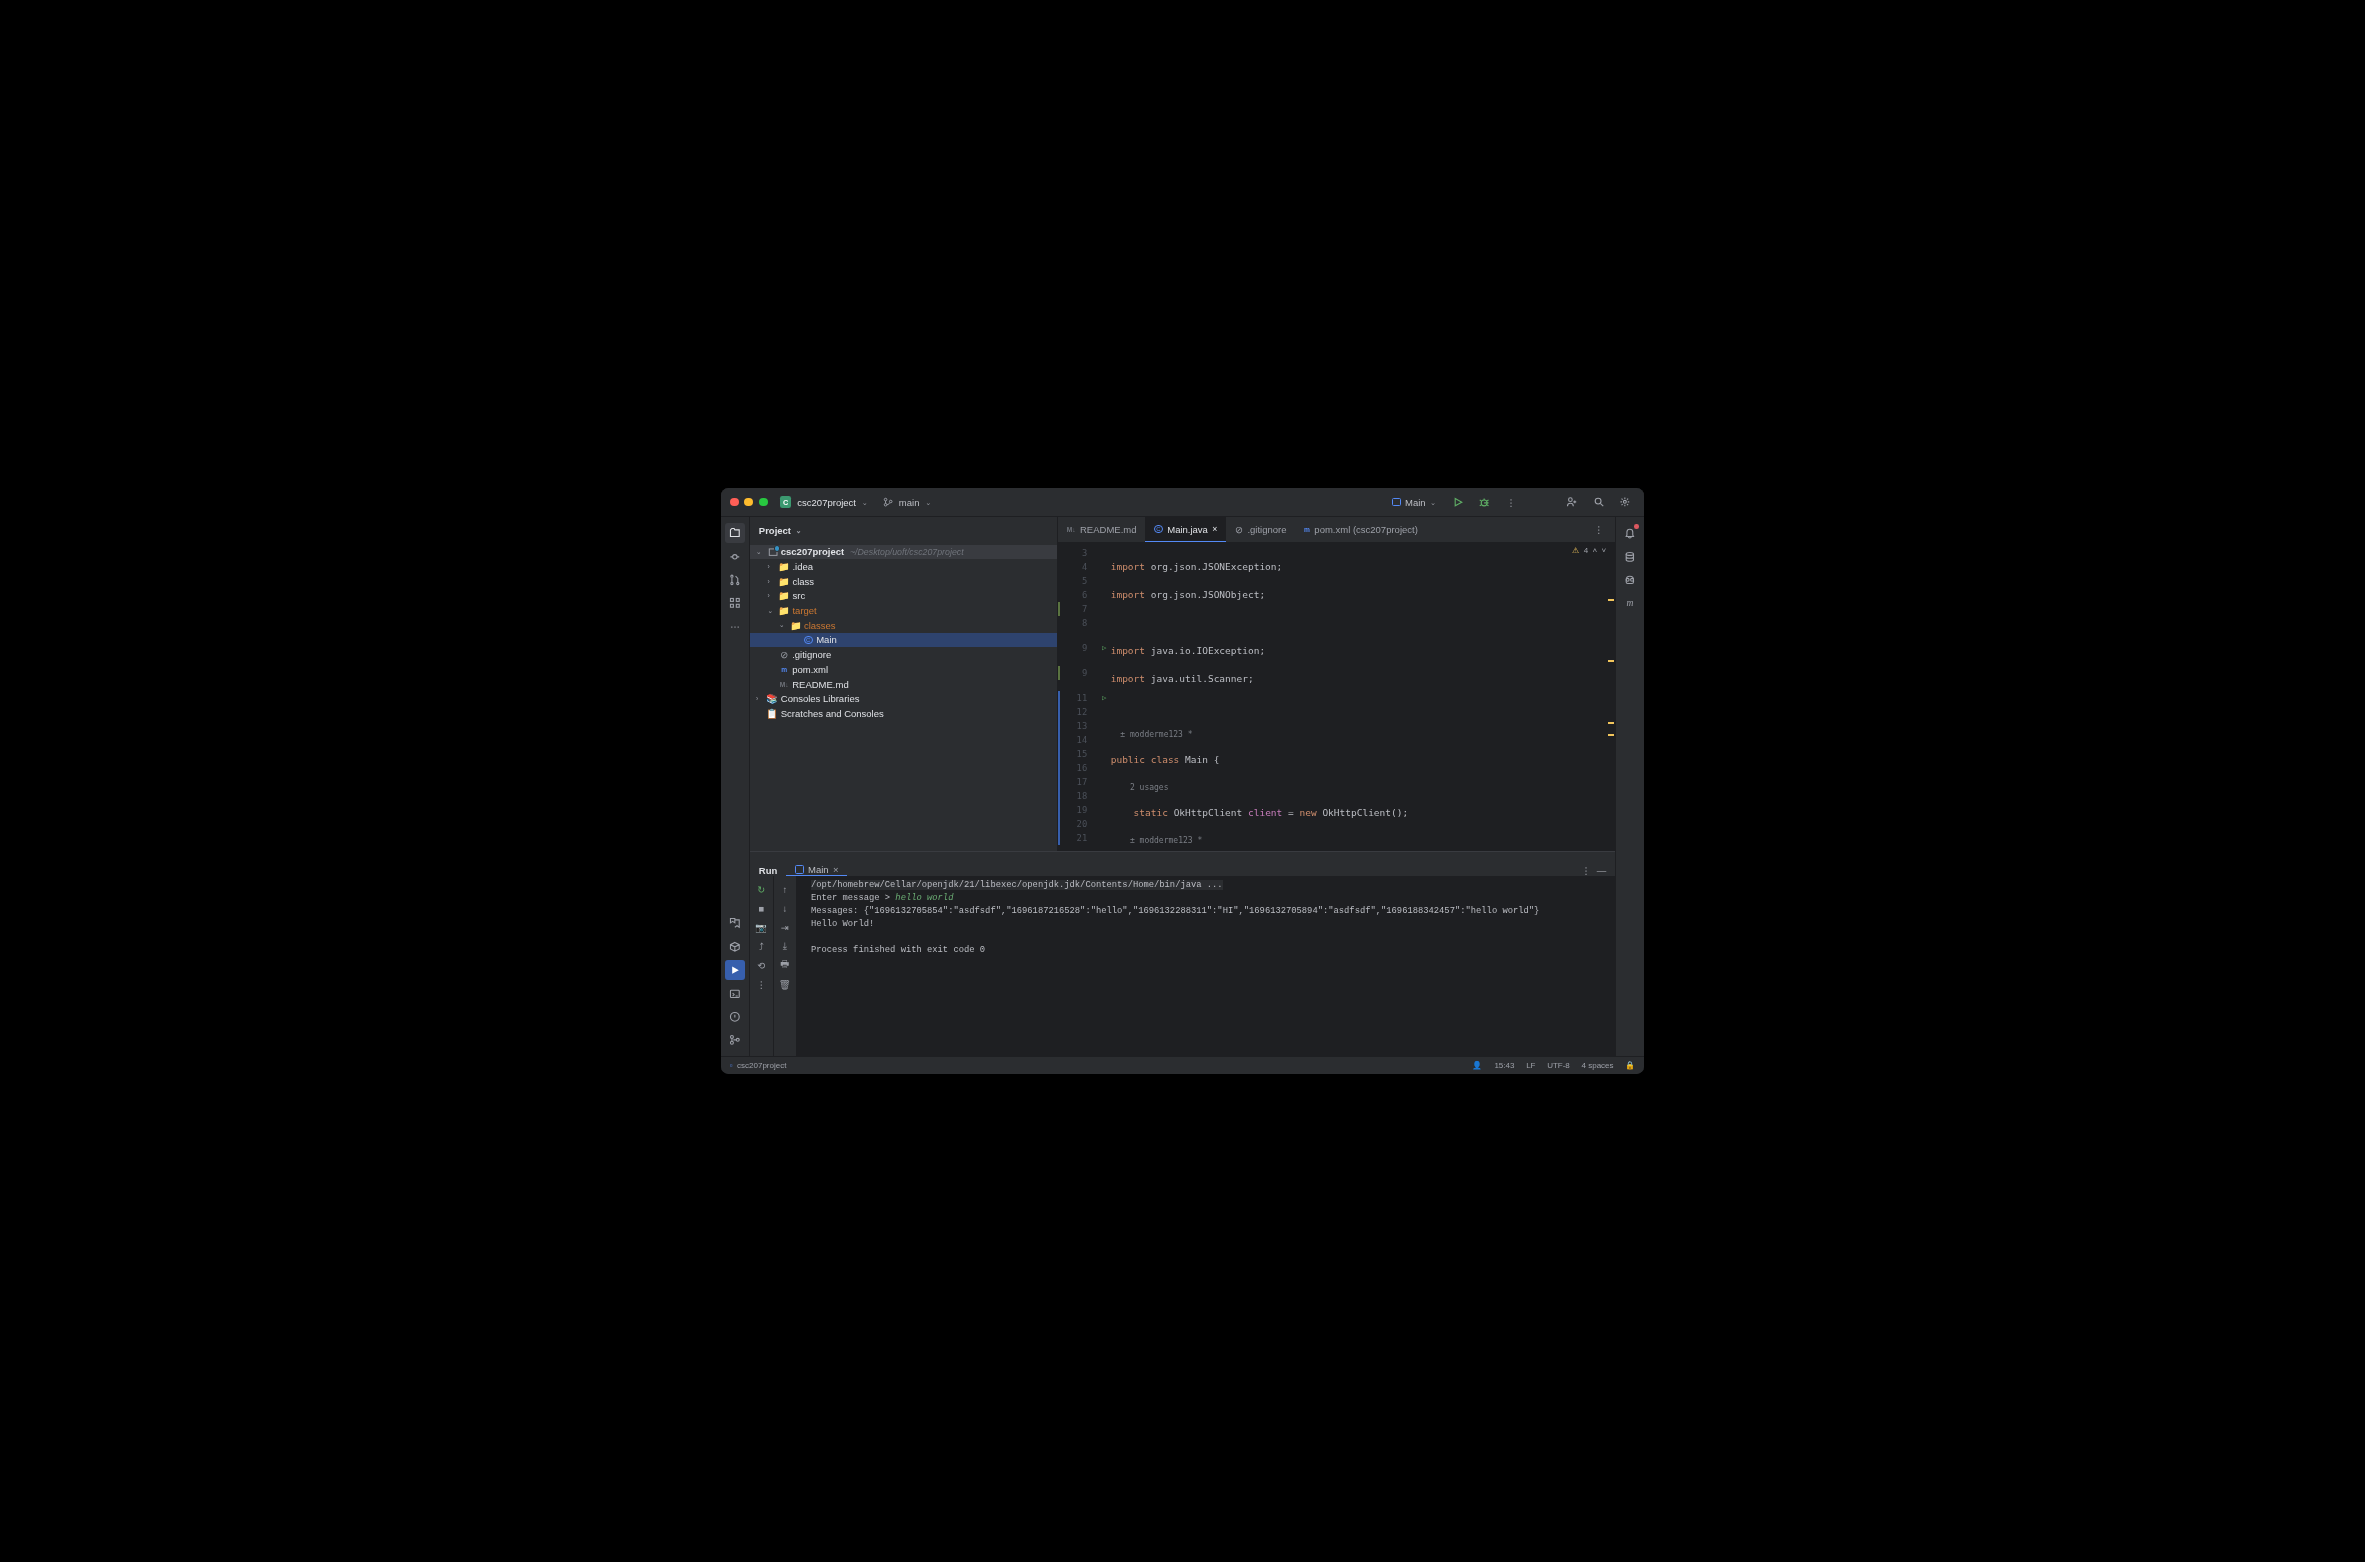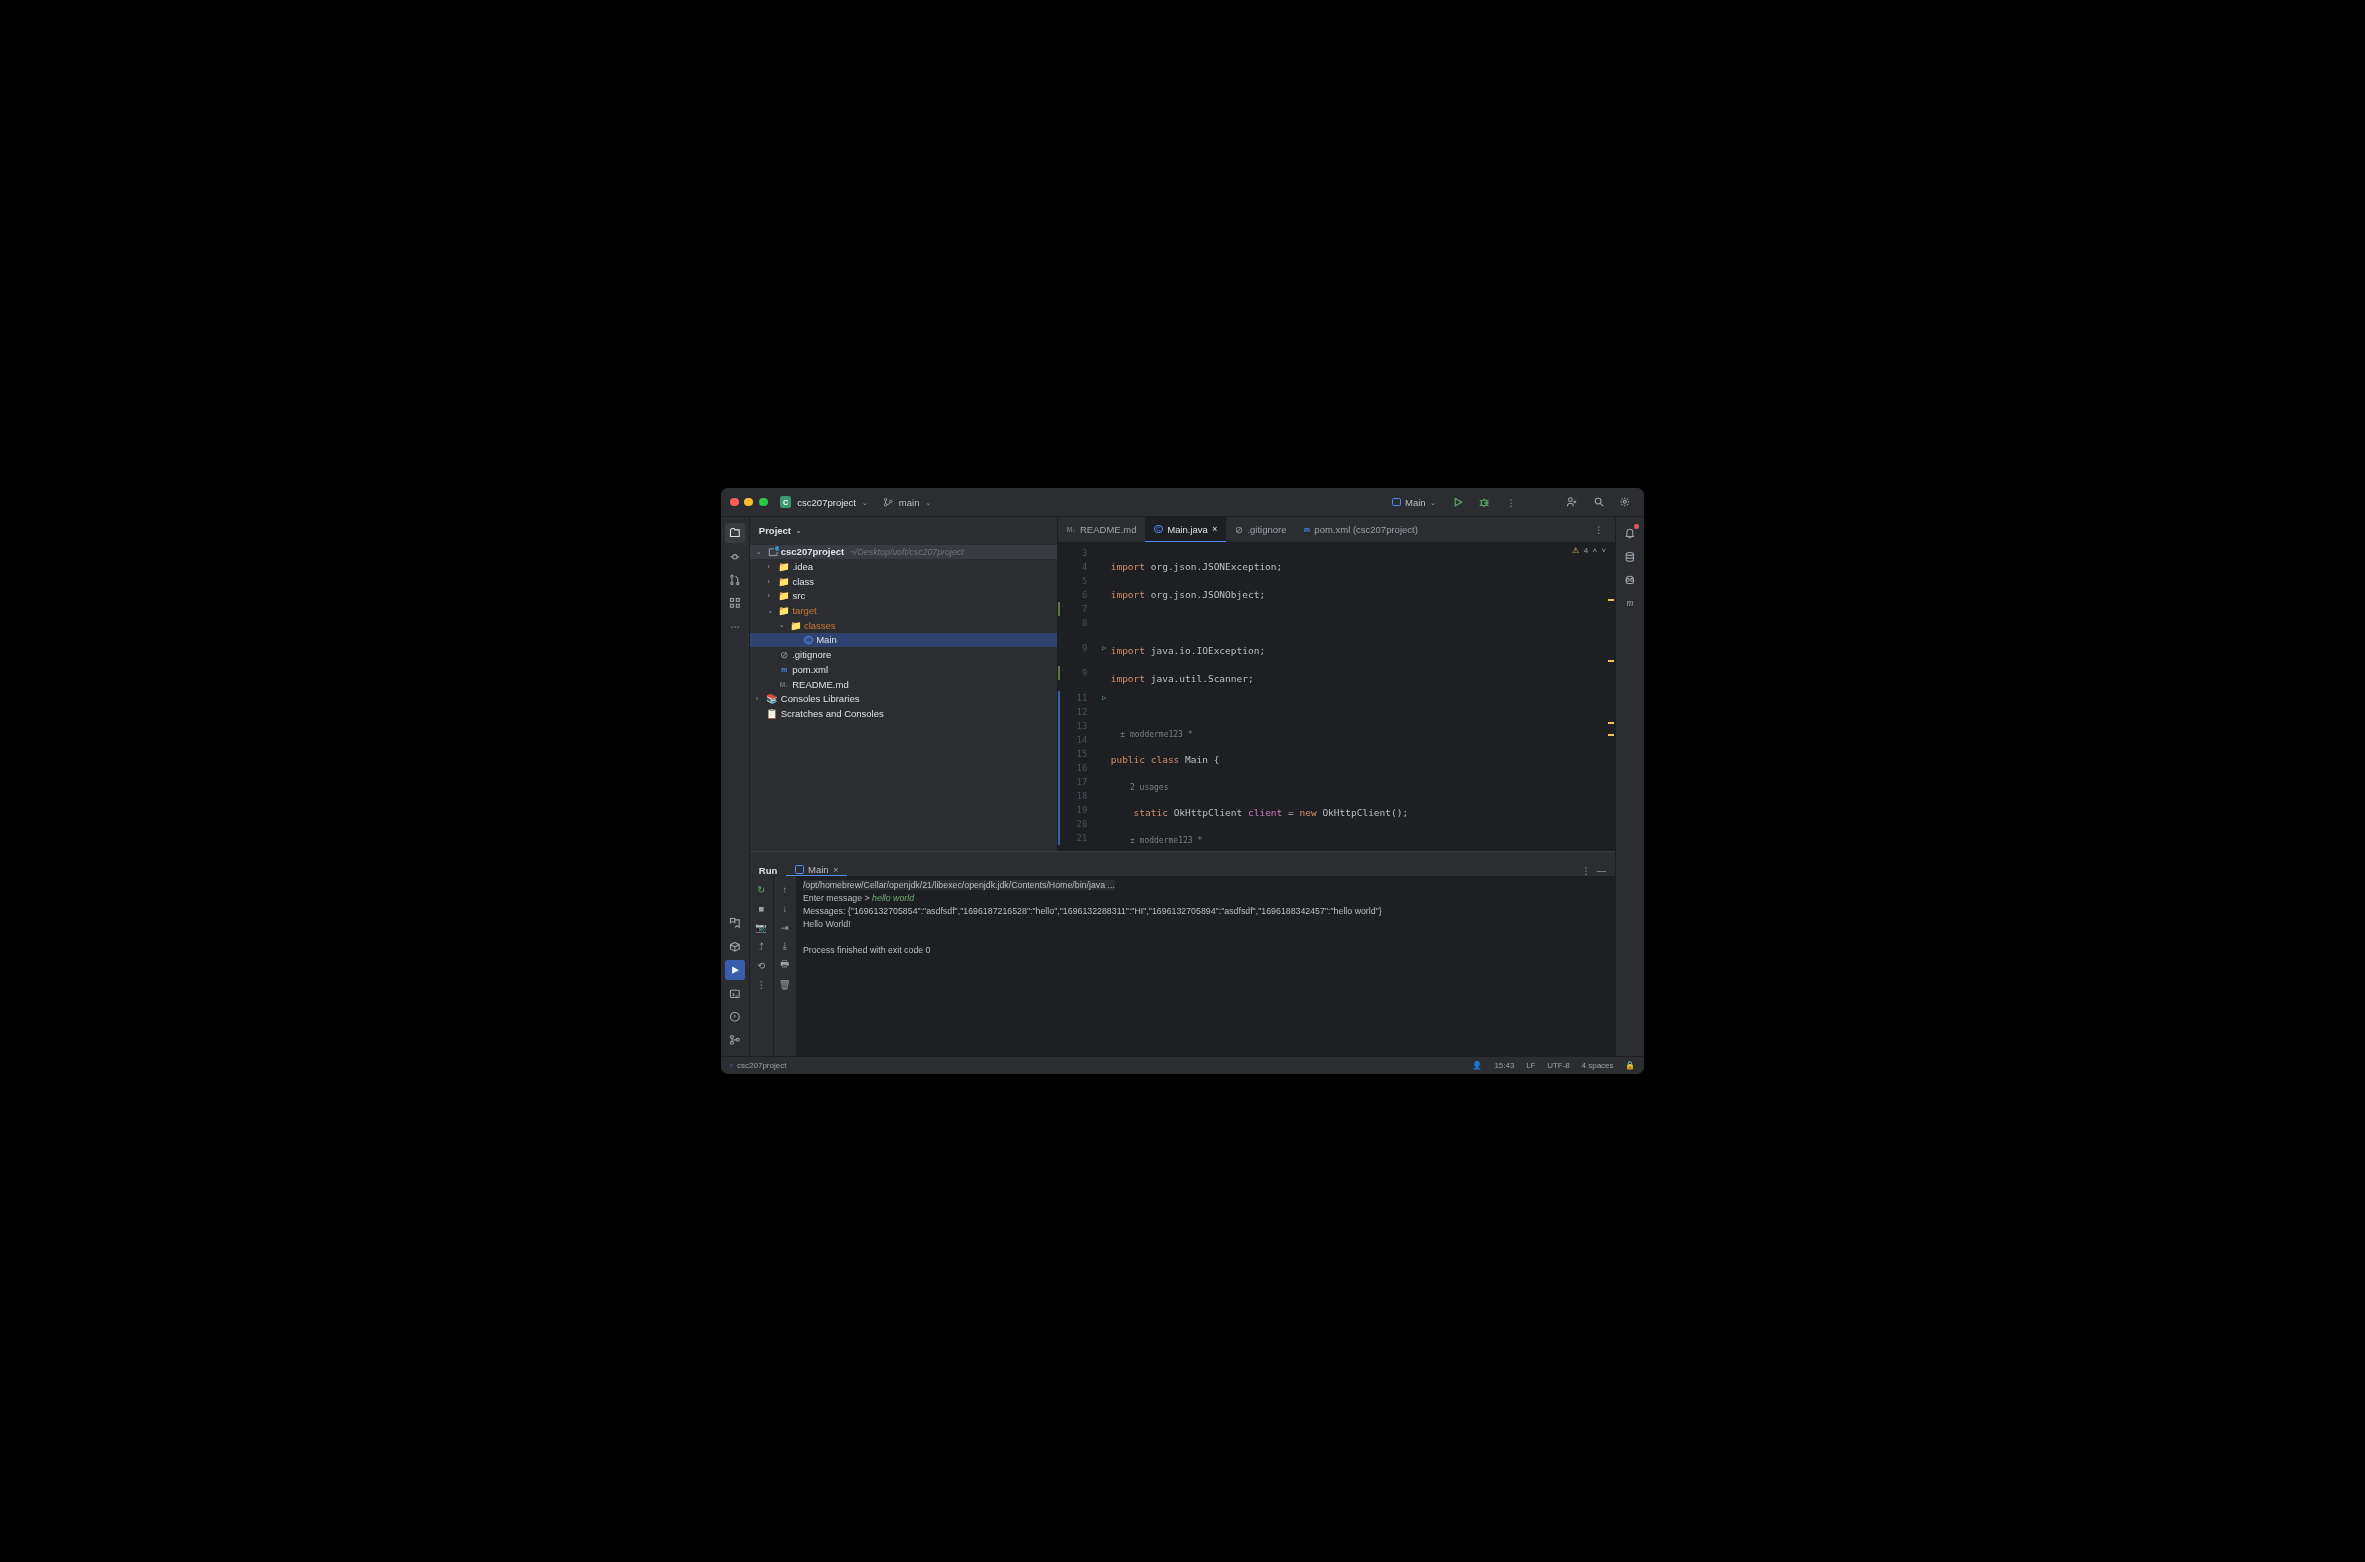--- a/index.html
+++ b/index.html
@@ -76,21 +76,21 @@
 .mm-y { background: #f2c55c; }
 .run-panel { height: 205px; background: #1e1f22; border-top: 0.7px solid #393b40; display: flex; flex-direction: column; }
 .run-tabs { height: 23.5px; display: flex; align-items: flex-end; background: #2b2d30; }
 .run-tab { display: flex; align-items: center; gap: 4.4px; padding: 0 8.8px; color: #dfe1e5; }
 .run-tab-cfg { display: flex; align-items: center; gap: 4.4px; padding: 0 8.8px; border-bottom: 1.5px solid #548af7; }
 .run-tabs-right { margin-left: auto; display: flex; align-items: center; gap: 5.9px; padding: 0 8.8px; color: #9da0a8; }
 .run-body { flex: 1; display: flex; overflow: hidden; }
 .run-toolbar { width: 23.5px; display: flex; flex-direction: column; align-items: center; padding: 5.9px 0; gap: 4.4px; background: #2b2d30; border-right: 0.7px solid #1e1f22; }
 .run-tool { width: 14.7px; height: 14.7px; display: flex; align-items: center; justify-content: center; color: #9da0a8; cursor: pointer; font-size: 9.5px; }
 .rerun { color: #5fad65; }
-.run-output { flex: 1; overflow: auto; padding: 2.9px 5.9px; font-family: Liberation Sans, sans-serif; font-size: 8.8px; line-height: 13px; }
+.run-output { flex: 1; overflow: auto; padding: 2.9px 5.9px; font-family: Liberation Mono, monospace; font-size: 8.8px; line-height: 13px; margin-left: 8px; }
 .out-cmd { background: #2b2d30; display: inline; }
 .out-input { color: #6aab73; font-style: italic; }
 .statusbar { height: 17.6px; background: #2b2d30; display: flex; align-items: center; padding: 0 8.8px; gap: 11.7px; font-size: 8px; color: #9da0a8; border-top: 0.7px solid #1e1f22; }
 .sb-left { display: flex; align-items: center; gap: 4.4px; }
 .sb-right { margin-left: auto; display: flex; gap: 11.7px; }
 svg { display: block; }
 </style>
 </head>
 <body>
 

